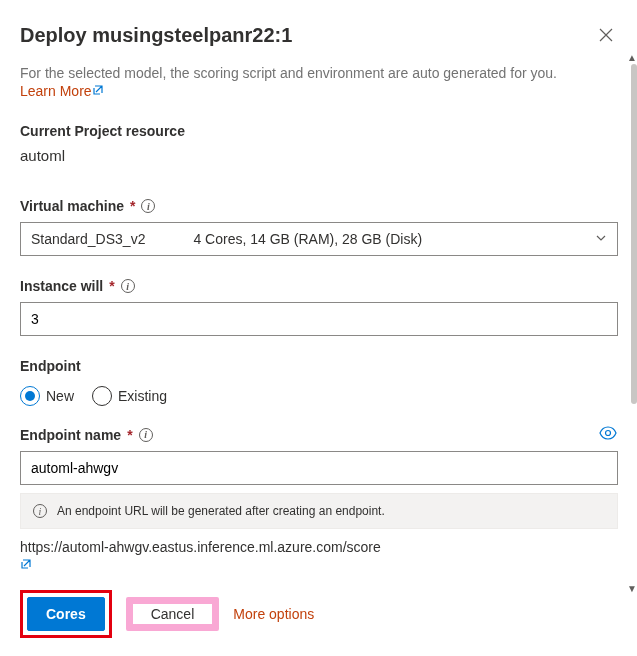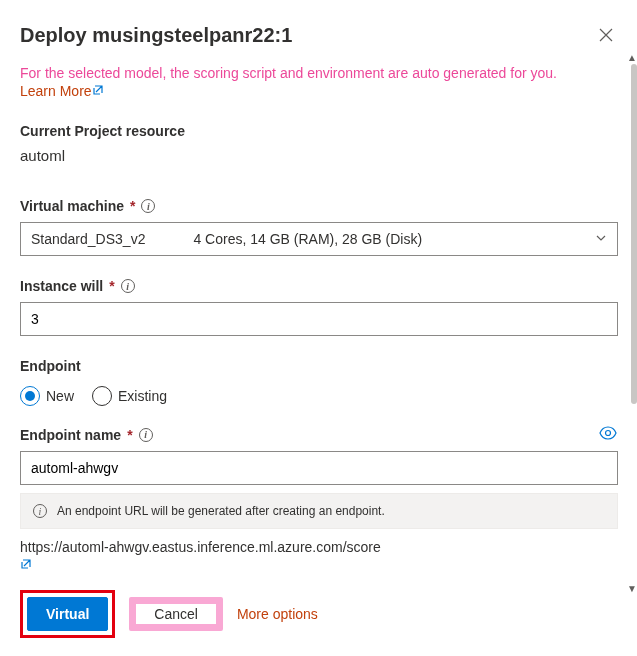--- a/index.html
+++ b/index.html
@@ -30,21 +30,21 @@
     }
     .close-btn {
       background: none;
       border: none;
       cursor: pointer;
       padding: 4px;
       color: #605e5c;
     }
     .intro {
       margin-top: 16px;
-      color: #ec4899;
+      color: #737373;
       font-size: 14px;
     }
     .link {
       color: #c2410c;
       text-decoration: none;
       cursor: pointer;
       display: inline-flex;
       align-items: center;
     }
     .learn-more-row { margin-top: 2px; }
@@ -279,21 +279,21 @@
       <span class="ext-link-icon">
         <svg width="12" height="12" viewBox="0 0 12 12">
             <path d="M3 2h7v7M10 2L4 8M2 4v6h6" stroke="#0078d4" stroke-width="1.2" fill="none"></path>
           </svg>
       </span>
     </a>
   </div>
 
   <div class="footer">
     <span class="highlight-box">
-      <button class="btn btn-primary">Virtual</button>
+      <button class="btn btn-primary">Cores</button>
     </span>
     <button class="btn btn-secondary">Cancel</button>
     <a class="link">More options</a>
   </div>
 
   <div class="scroll-arrow up">▲</div>
   <div class="scroll-thumb"></div>
   <div class="scroll-arrow down">▼</div>
 
 </div>

